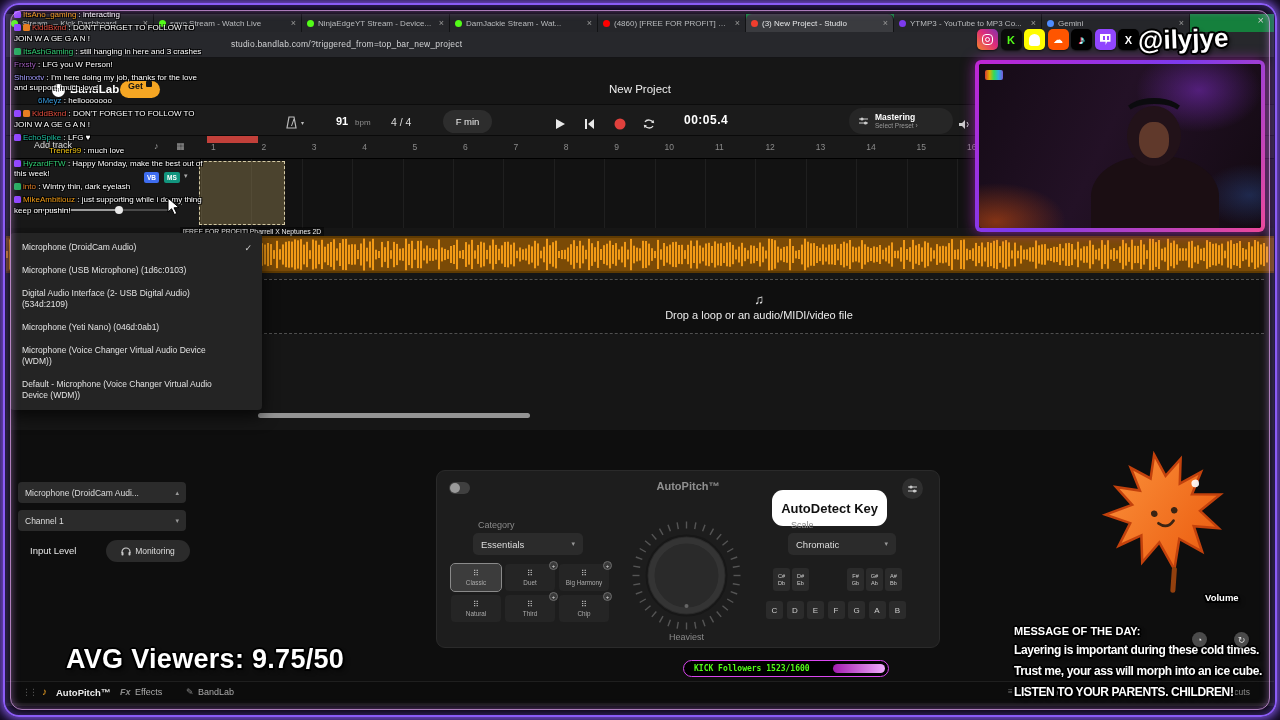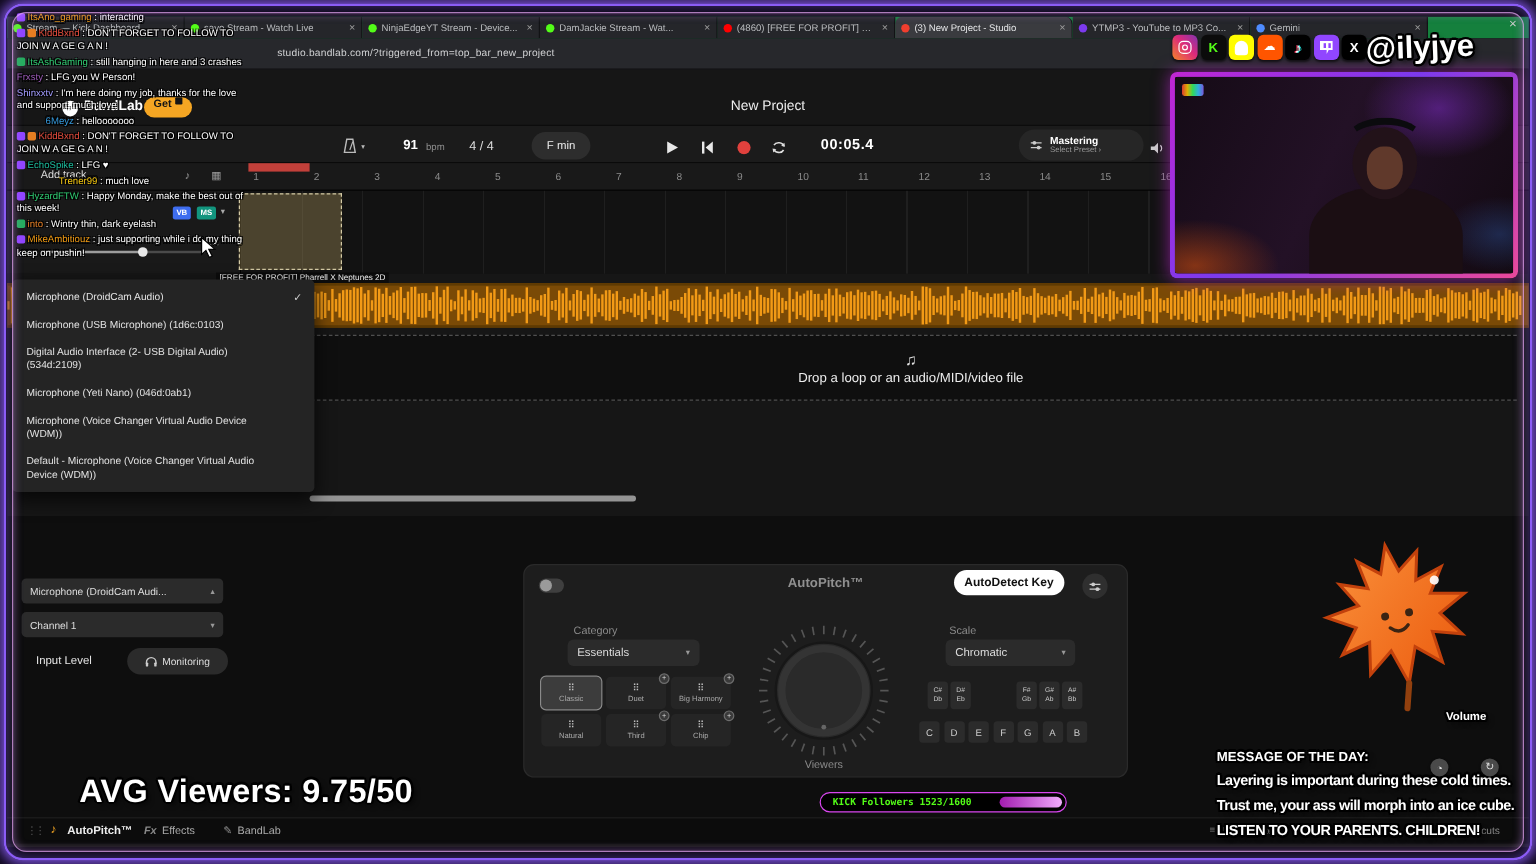--- a/index.html
+++ b/index.html
@@ -62,21 +62,21 @@
 .mi-check{position:absolute;right:10px;top:7px;color:#cfcfcf;font-size:9px}
 .pill{position:absolute;height:21px;background:#2b2b2b;border-radius:4px;display:flex;align-items:center;justify-content:space-between;padding:0 7px;color:#ddd;font-size:8.5px}
 .chev{color:#999;font-size:7px}
 .input-level{position:absolute;left:30px;top:545px;color:#e6e6e6;font-size:9.5px}
 .monitor{position:absolute;left:106px;top:540px;width:84px;height:22px;background:#2b2b2b;border-radius:12px;display:flex;align-items:center;justify-content:center;gap:4px;color:#ddd;font-size:8.5px}
 
 .appanel{position:absolute;left:436px;top:470px;width:504px;height:178px;background:#1d1d1d;border:1px solid #2a2a2a;border-radius:9px}
 .toggle{position:absolute;left:12px;top:11px;width:21px;height:12px;background:#3f3f3f;border-radius:6px}
 .toggle i{position:absolute;left:1px;top:1px;width:10px;height:10px;border-radius:50%;background:#9a9a9a;display:block}
 .ap-title{position:absolute;left:50%;top:9px;transform:translateX(-50%);color:#909090;font-size:11px;font-weight:bold}
-.ap-detect{position:absolute;right:52px;top:4px;height:21px;background:#fff;border-radius:11px;color:#111;font-size:10px;font-weight:bold;display:flex;align-items:center;padding:0 9px}
+.ap-detect{position:absolute;right:52px;top:19px;height:36px;background:#fff;border-radius:11px;color:#111;font-size:13px;font-weight:bold;display:flex;align-items:center;padding:0 9px}
 .ap-set{position:absolute;right:16px;top:7px;width:21px;height:21px;border-radius:50%;background:#2f2f2f;display:flex;align-items:center;justify-content:center}
 .ap-lbl{position:absolute;color:#8a8a8a;font-size:9px}
 .ap-select{position:absolute;height:22px;background:#2b2b2b;border-radius:5px;display:flex;align-items:center;justify-content:space-between;padding:0 8px;color:#ddd;font-size:9.5px}
 .presets{position:absolute;left:14px;top:93px;display:grid;grid-template-columns:repeat(3,50px);gap:4px}
 .preset{height:27px;background:#252525;border-radius:4px;position:relative;display:flex;flex-direction:column;align-items:center;justify-content:center;gap:1px}
 .preset.active{background:#3c3c3c;outline:1px solid #8a8a8a}
 .p-icon{font-size:8px;color:#c0c0c0;line-height:8px}
 .p-label{font-size:6.3px;color:#ababab;white-space:nowrap}
 .p-badge{position:absolute;top:-3px;right:-3px;width:9px;height:9px;border-radius:50%;background:#3a3a3a;border:1px solid #6d6d6d;color:#ddd;font-size:6px;line-height:8px;text-align:center}
 .knobwrap{position:absolute;left:192px;top:47px;width:115px;height:115px}
@@ -851,21 +851,21 @@
           <line x1="87.7" y1="21.5" x2="92.2" y2="16.1" stroke="#555" stroke-width="1.4"></line>
           <line x1="93.5" y1="27.3" x2="98.9" y2="22.8" stroke="#555" stroke-width="1.4"></line>
           <line x1="98.2" y1="34.0" x2="104.3" y2="30.5" stroke="#555" stroke-width="1.4"></line>
           <line x1="101.7" y1="41.4" x2="108.2" y2="39.0" stroke="#555" stroke-width="1.4"></line>
           <line x1="103.8" y1="49.3" x2="110.7" y2="48.1" stroke="#555" stroke-width="1.4"></line>
           <circle cx="57.5" cy="57.5" r="40" fill="#2a2a2a" stroke="#171717" stroke-width="2"></circle>
           <circle cx="57.5" cy="57.5" r="35" fill="none" stroke="rgba(255,255,255,.05)" stroke-width="6"></circle>
           <circle cx="57.5" cy="88" r="2" fill="#666"></circle>
         </svg>
     </div>
-    <div class="knob-label">Viewers</div>
+    <div class="knob-label">Heaviest</div>
     <span class="ap-lbl" style="left:354px;top:49px">Scale</span>
     <div class="ap-select" style="left:351px;top:62px;width:108px">
       <span>Chromatic</span>
         <span class="chev">▾</span>
     </div>
     <div class="sharpkeys">
         <div class="key-sharp">
           <span>C#</span>
           <span>Db</span>
         </div>

